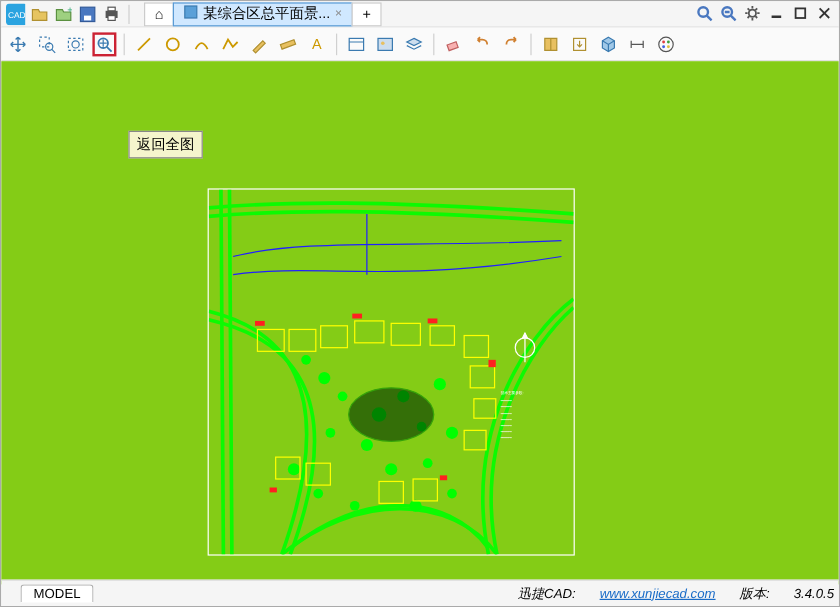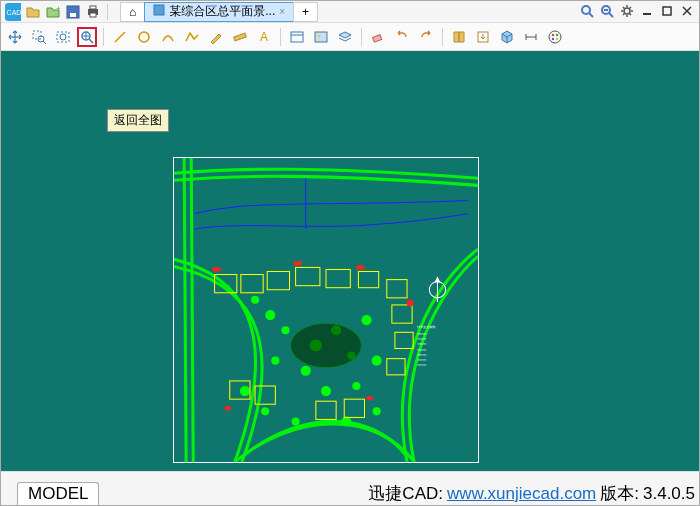--- a/index.html
+++ b/index.html
@@ -9,26 +9,26 @@
   .ic { width: 16px; height: 16px; display: inline-flex; align-items: center; justify-content: center; cursor: pointer; }
   .tabs { display: flex; align-items: center; margin-left: 6px; }
   .tab { display: flex; align-items: center; padding: 2px 8px; border: 1px solid #ccc; background: #fff; margin-right: -1px; height: 20px; cursor: pointer; gap: 4px; }
   .tab.active { background: #d0e8ff; border-color: #5a9bd5; }
   .tab .close { font-size: 10px; color: #888; }
   .titlebar-right { position: absolute; right: 4px; top: 2px; display: flex; gap: 4px; align-items: center; }
   .toolbar { height: 28px; background: #fafafa; display: flex; align-items: center; padding: 0 4px; gap: 4px; border-bottom: 1px solid #e0e0e0; }
   .toolbar .sep { width: 1px; height: 18px; background: #d0d0d0; margin: 0 2px; }
   .tb-btn { width: 20px; height: 20px; display: inline-flex; align-items: center; justify-content: center; cursor: pointer; border: 1px solid transparent; }
   .tb-btn.highlight { border: 2px solid #c23; }
-  .canvas { position: absolute; top: 50px; left: 0; right: 0; bottom: 18px; background: #0f766e; }
+  .canvas { position: absolute; top: 50px; left: 0; right: 0; bottom: 18px; background: #84cc16; }
   .tooltip { position: absolute; top: 58px; left: 106px; background: #f5f5cc; border: 1px solid #888; padding: 2px 6px; font-size: 12px; z-index: 10; }
   .drawing { position: absolute; top: 106px; left: 172px; width: 306px; height: 306px; border: 1px solid #fff; }
-  .statusbar { position: absolute; bottom: 0; left: 0; right: 0; height: 34px; background: #f5f5f5; display: flex; align-items: flex-end; font-size: 17px; padding: 0 4px; border-top: 1px solid #ddd; }
+  .statusbar { position: absolute; bottom: 0; left: 0; right: 0; height: 22px; background: #f5f5f5; display: flex; align-items: center; font-size: 11px; padding: 0 4px; border-top: 1px solid #ddd; }
   .model-tab { background: #fff; border: 1px solid #aaa; border-bottom: none; padding: 1px 10px; border-radius: 3px 3px 0 0; margin-left: 12px; }
-  .status-right { margin-left: auto; display: flex; gap: 4px; align-items: center; }
+  .status-right { margin-left: auto; display: flex; gap: 20px; align-items: center; font-style: italic; }
   .status-right a { color: #1a6cc7; text-decoration: underline; }
   svg.draw { width: 100%; height: 100%; display: block; }
 </style>
 </head>
 <body>
 
 <div class="menubar">
   <span class="ic">
     <svg width="18" height="18">
         <rect x="0" y="0" width="18" height="18" rx="3" fill="#2aa3e0"></rect>

